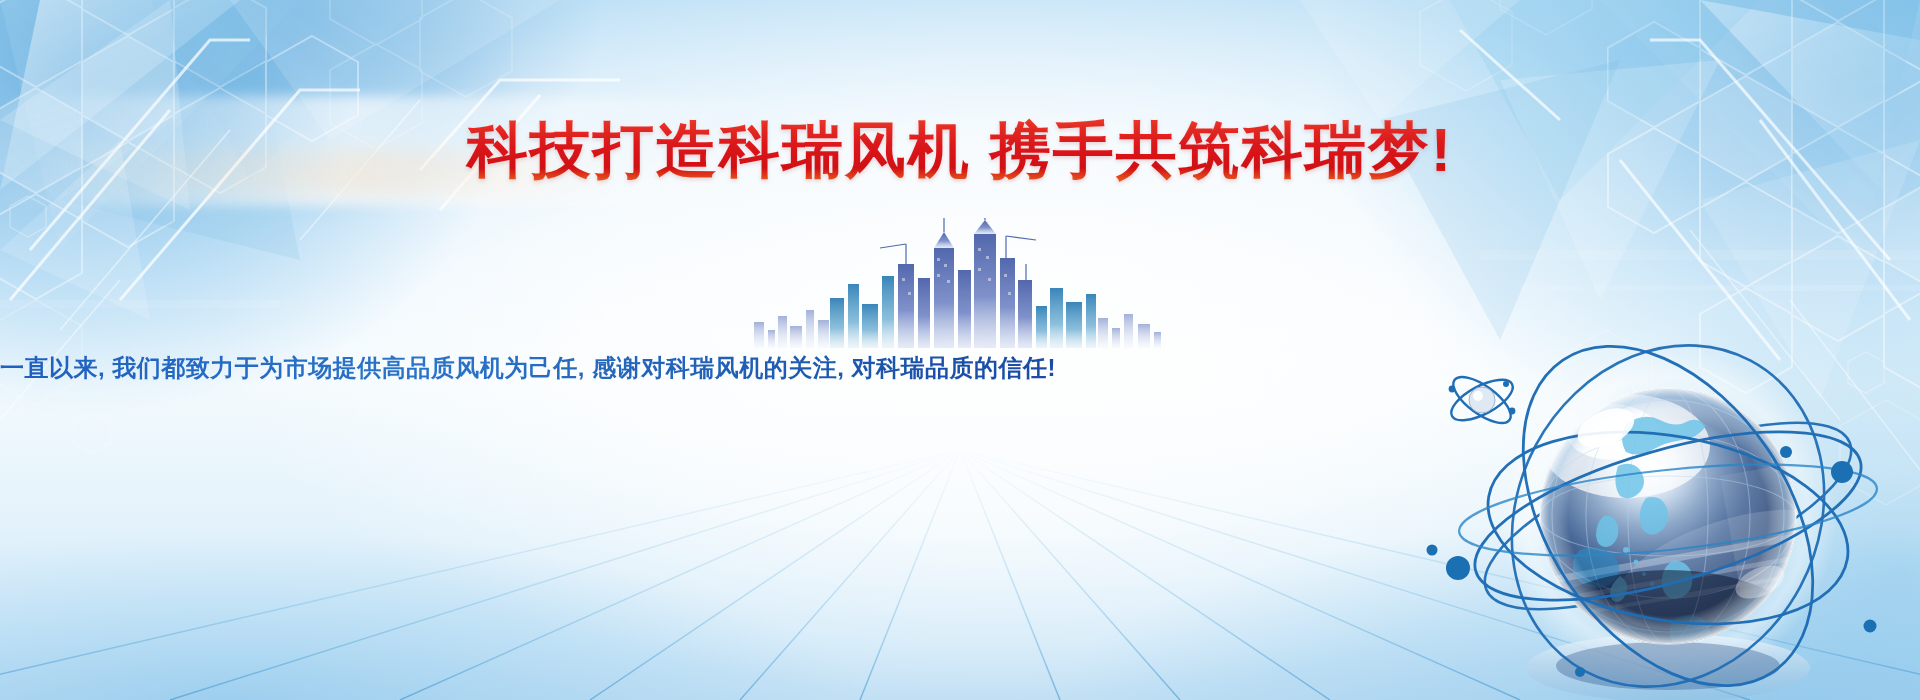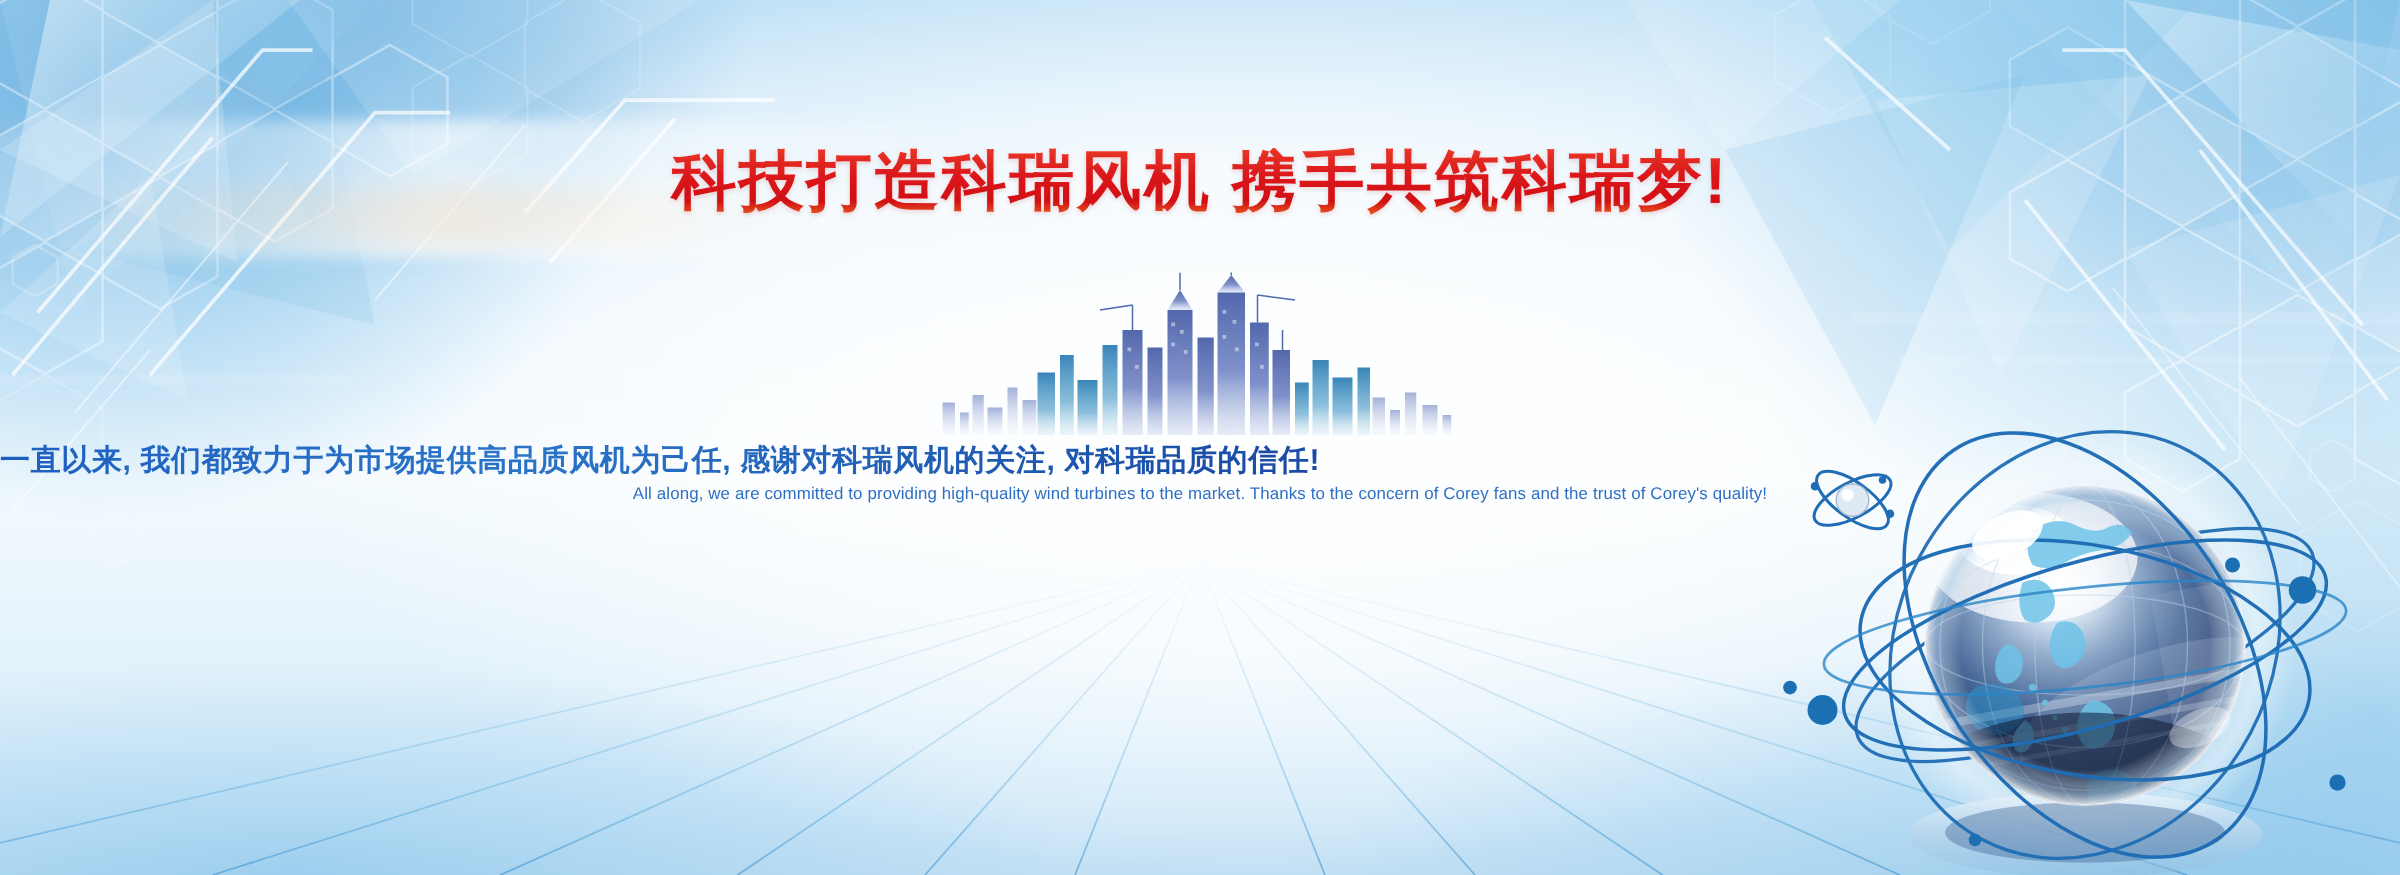--- a/index.html
+++ b/index.html
@@ -51,21 +51,21 @@
   .content{
     position:absolute;left:0;right:0;top:0;bottom:0;
     display:flex;flex-direction:column;align-items:center;
   }
 
   .headline{
     position:absolute;
     top:118px;left:0;right:0;
     text-align:center;
     font-family:"Liberation Sans","DejaVu Sans",sans-serif;
-    font-size:52px;
+    font-size:61px;
     font-weight:bold;
     letter-spacing:2px;
     line-height:1.05;
     color:#e2171c;
     background:linear-gradient(180deg,#ef3b2a 0%,#e2171c 42%,#d60f14 78%,#f26a22 100%);
     -webkit-background-clip:text;
     background-clip:text;
     -webkit-text-fill-color:transparent;
     text-shadow:0 2px 4px rgba(180,30,30,0.18);
     white-space:nowrap;
@@ -533,16 +533,15 @@
       <ellipse cx="176" cy="108" rx="30" ry="17" fill="#ffffff" opacity="0.92" transform="rotate(-24 176 108)"></ellipse>
       <ellipse cx="330" cy="262" rx="26" ry="14" fill="#ffffff" opacity="0.35" transform="rotate(-24 330 262)"></ellipse>
     </svg>
   </div>
 
   <div class="content">
     <div class="headline">科技打造科瑞风机 携手共筑科瑞梦!</div>
 
     <div class="sub-cn">一直以来, 我们都致力于为市场提供高品质风机为己任, 感谢对科瑞风机的关注, 对科瑞品质的信任!</div>
 
-    <div class="sub-en">All along, we are committed to providing high-quality wind turbines to the market. Thanks to the concern of Corey fans and the trust of Corey's quality!</div>
   </div>
 
 </div>
 
 </body></html>

